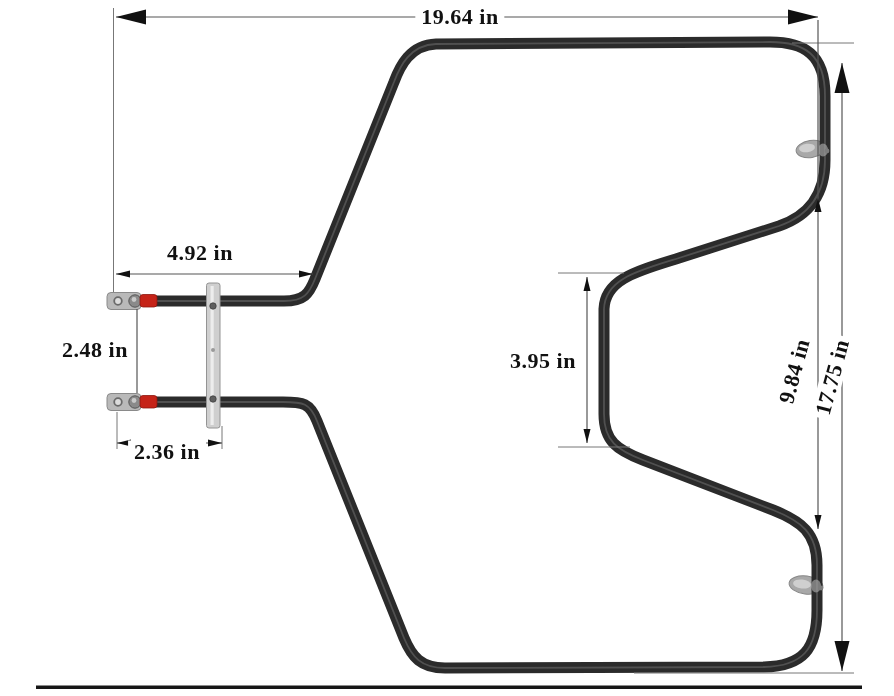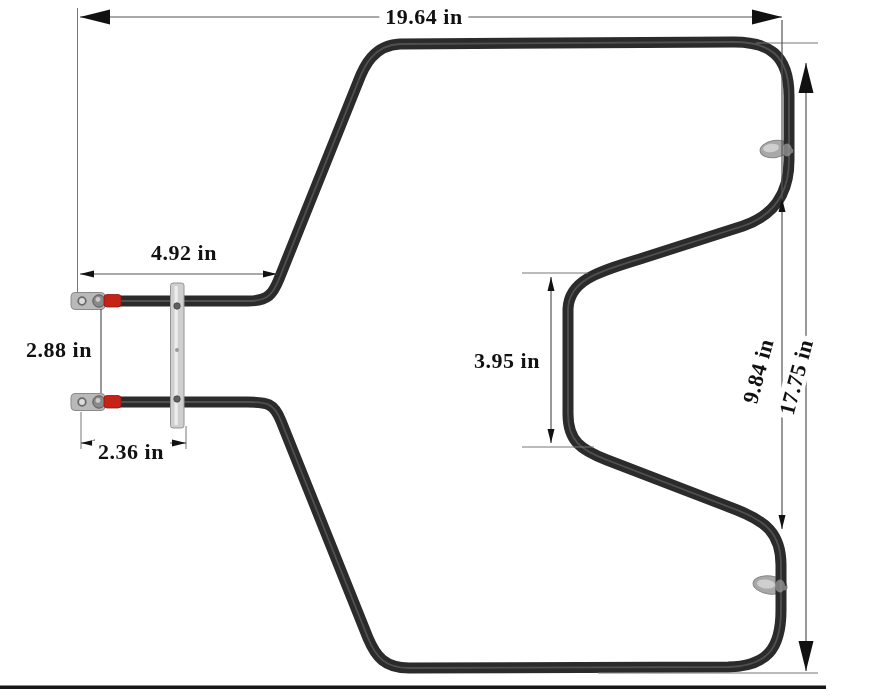--- a/index.html
+++ b/index.html
@@ -1,18 +1,19 @@
 <!DOCTYPE html>
 <html><head>
 <meta charset="utf-8">
 <style>
   html,body{margin:0;padding:0;background:#fff;}
   .stage{
     position:relative;width:826px;height:696px;background:#ffffff;overflow:hidden;
     font-family:"Liberation Serif","DejaVu Serif",serif;
+    margin-left:36px;
   }
   .stage svg{position:absolute;left:0;top:0;}
   .lbl{
     position:absolute;font-weight:bold;font-size:22px;color:#111;
     white-space:nowrap;transform:translate(-50%,-50%);
     background:#ffffff;padding:0 6px;line-height:1.05;letter-spacing:0.5px;
   }
   .lbl.rot{transform:translate(-50%,-50%) rotate(-75deg);padding:0 4px;}
 </style>
 </head>
@@ -108,18 +109,18 @@
       <polygon points="782,198 778.5,212 785.5,212"></polygon>
       <polygon points="782,529 778.5,515 785.5,515"></polygon>
     </g>
 
     <rect x="0" y="685.5" width="894" height="3.5" fill="#161616"></rect>
   </svg>
 
   <div class="lbl" style="left:424px;top:17px;">19.64 in</div>
   <div class="lbl rot" style="left:796px;top:377px;">17.75 in</div>
   <div class="lbl rot" style="left:758px;top:371px;">9.84 in</div>
-  <div class="lbl" style="left:184px;top:253px;">4.92 in</div>
-  <div class="lbl" style="left:59px;top:350px;">2.88 in</div>
+  <div class="lbl" style="left:164px;top:253px;">4.92 in</div>
+  <div class="lbl" style="left:59px;top:350px;">2.48 in</div>
   <div class="lbl" style="left:131px;top:452px;">2.36 in</div>
   <div class="lbl" style="left:507px;top:361px;">3.95 in</div>
 
 </div>
 
 </body></html>

